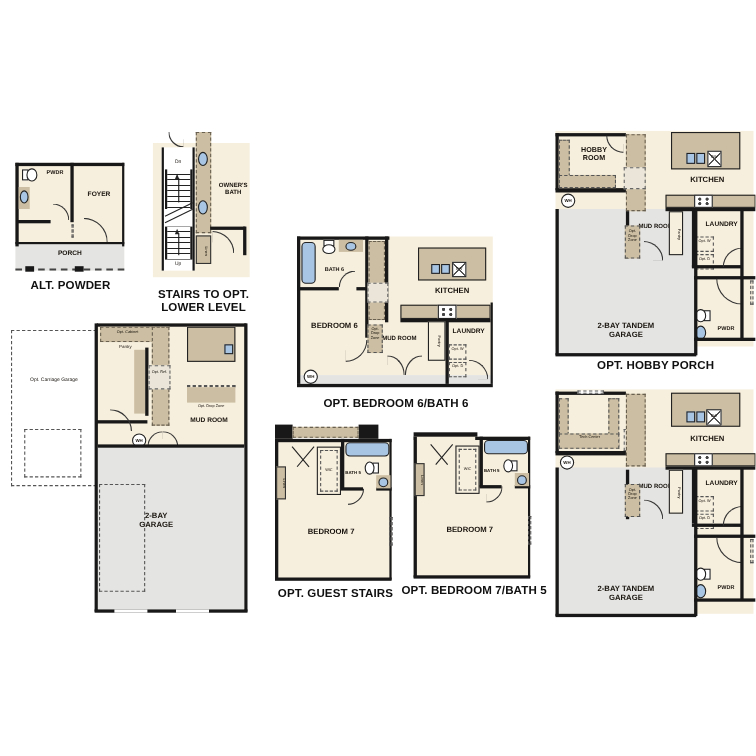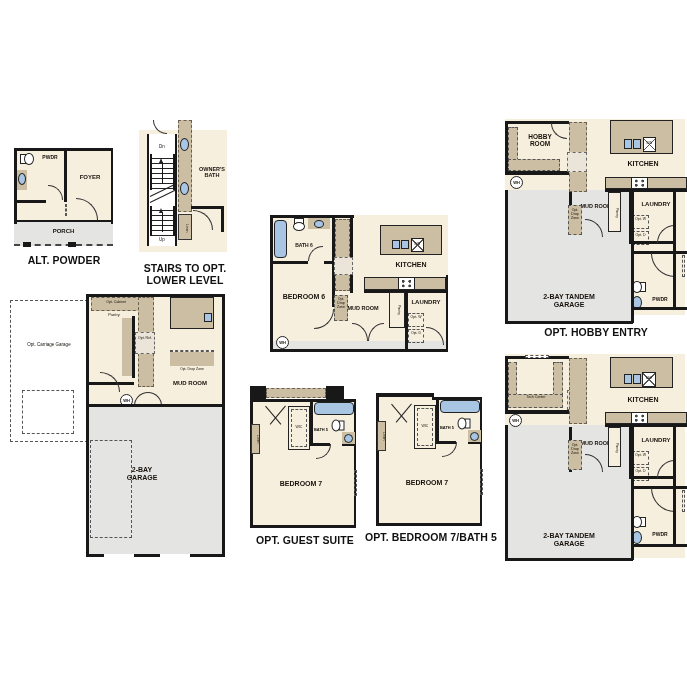--- a/index.html
+++ b/index.html
@@ -152,20 +152,21 @@
     <div class="p w" style="left:137px;top:79px;width:2.5px;height:57px;"></div>
     <div class="p lbl t6" style="left:138px;top:86px;width:40px;">LAUNDRY</div>
     <div class="p db" style="left:140px;top:100px;width:16px;height:14px;"></div>
     <div class="p lbl t35" style="left:140px;top:103px;width:16px;">Opt. W</div>
     <div class="p db" style="left:140px;top:116px;width:16px;height:14px;"></div>
     <div class="p lbl t35" style="left:140px;top:119px;width:16px;">Opt. D</div>
     <div class="p arc tr" style="left:158px;top:114px;width:18px;height:18px;"></div>
     <div class="p arc tr" style="left:84px;top:110px;width:16px;height:18px;"></div>
     <div class="p arc tl" style="left:100px;top:110px;width:16px;height:18px;"></div>
     <div class="p wh" style="left:8px;top:123px;width:13px;height:13px;">WH</div>
+    <div class="p cap" style="left:0;top:148px;width:184px;">OPT. BEDROOM 6/BATH 6</div>
   </div>
 
   <div class="p" style="left:505px;top:113px;width:182px;height:224px;">
     <div class="p fl" style="left:0;top:6px;width:180px;height:196px;"></div>
     <div class="p gy" style="left:2px;top:77px;width:124px;height:131px;"></div>
     <div class="p w" style="left:0;top:8px;width:64px;height:2.5px;"></div>
     <div class="p w" style="left:0;top:8px;width:2.5px;height:52px;"></div>
     <div class="p w" style="left:0;top:58px;width:68px;height:4px;"></div>
     <div class="p ct db" style="left:3px;top:14px;width:10px;height:44px;"></div>
     <div class="p ct db" style="left:3px;top:46px;width:52px;height:12px;"></div>
@@ -203,21 +204,21 @@
     <div class="p toilet r90" style="left:128px;top:166px;width:12px;height:14px;"></div>
     <div class="p blue oval" style="left:127px;top:183px;width:10px;height:13px;"></div>
     <div class="p lbl t5" style="left:140px;top:184px;width:30px;">PWDR</div>
     <div class="p w" style="left:168px;top:78px;width:2.5px;height:118px;"></div>
     <div class="p db" style="left:177px;top:142px;width:3px;height:22px;"></div>
     <div class="p w" style="left:126px;top:194px;width:56px;height:2.5px;"></div>
     <div class="p w" style="left:0;top:77px;width:2.5px;height:133px;"></div>
     <div class="p w" style="left:0;top:208px;width:128px;height:2.5px;"></div>
     <div class="p w" style="left:126px;top:77px;width:2.5px;height:133px;"></div>
     <div class="p lbl t7" style="left:24px;top:180px;width:80px;">2-BAY TANDEM GARAGE</div>
-    <div class="p cap" style="left:0;top:213px;width:182px;">OPT. HOBBY ENTRY</div>
+    <div class="p cap" style="left:0;top:213px;width:182px;">OPT. HOBBY PORCH</div>
   </div>
 
   <div class="p" style="left:8px;top:288px;width:222px;height:292px;">
     <div class="p" style="left:2px;top:12px;width:78px;height:142px;border:1.5px dashed #555;"></div>
     <div class="p lbl t45" style="left:16px;top:54px;width:50px;font-weight:normal;">Opt. Carriage Garage</div>
     <div class="p db" style="left:14px;top:102px;width:52px;height:44px;"></div>
     <div class="p fl" style="left:80px;top:6px;width:136px;height:112px;"></div>
     <div class="p w" style="left:78px;top:6px;width:3px;height:262px;"></div>
     <div class="p w" style="left:80px;top:6px;width:136px;height:2.5px;"></div>
     <div class="p w" style="left:214px;top:6px;width:2.5px;height:262px;"></div>
@@ -269,21 +270,21 @@
     <div class="p w" style="left:62px;top:57px;width:20px;height:2.5px;"></div>
     <div class="p w" style="left:94px;top:57px;width:14px;height:2.5px;"></div>
     <div class="p blue rr" style="left:66px;top:16px;width:40px;height:13px;"></div>
     <div class="p toilet r90" style="left:84px;top:32px;width:12px;height:13px;"></div>
     <div class="p ct" style="left:94px;top:46px;width:13px;height:12px;"></div>
     <div class="p blue oval" style="left:96px;top:48px;width:9px;height:9px;"></div>
     <div class="p lbl t4" style="left:62px;top:42px;width:22px;font-weight:bold;">BATH 5</div>
     <div class="p arc br" style="left:68px;top:58px;width:15px;height:15px;"></div>
     <div class="p lbl t7" style="left:18px;top:94px;width:70px;">BEDROOM 7</div>
     <div class="p db" style="left:106px;top:84px;width:3px;height:26px;"></div>
-    <div class="p cap" style="left:-12px;top:148px;width:138px;">OPT. GUEST SUITE</div>
+    <div class="p cap" style="left:-12px;top:148px;width:138px;">OPT. GUEST STAIRS</div>
   </div>
 
   <div class="p" style="left:374px;top:389px;width:114px;height:156px;">
     <div class="p w" style="left:2px;top:4px;width:58px;height:7px;"></div>
     <div class="p fl" style="left:2px;top:8px;width:106px;height:128px;"></div>
     <div class="p w" style="left:58px;top:8px;width:50px;height:2.5px;"></div>
     <div class="p w" style="left:2px;top:8px;width:2.5px;height:128px;"></div>
     <div class="p w" style="left:105.5px;top:8px;width:2.5px;height:128px;"></div>
     <div class="p w" style="left:2px;top:134px;width:106px;height:2.5px;"></div>
     <div class="p ct" style="left:2.5px;top:32px;width:9px;height:30px;border:1px solid #333;"></div>

